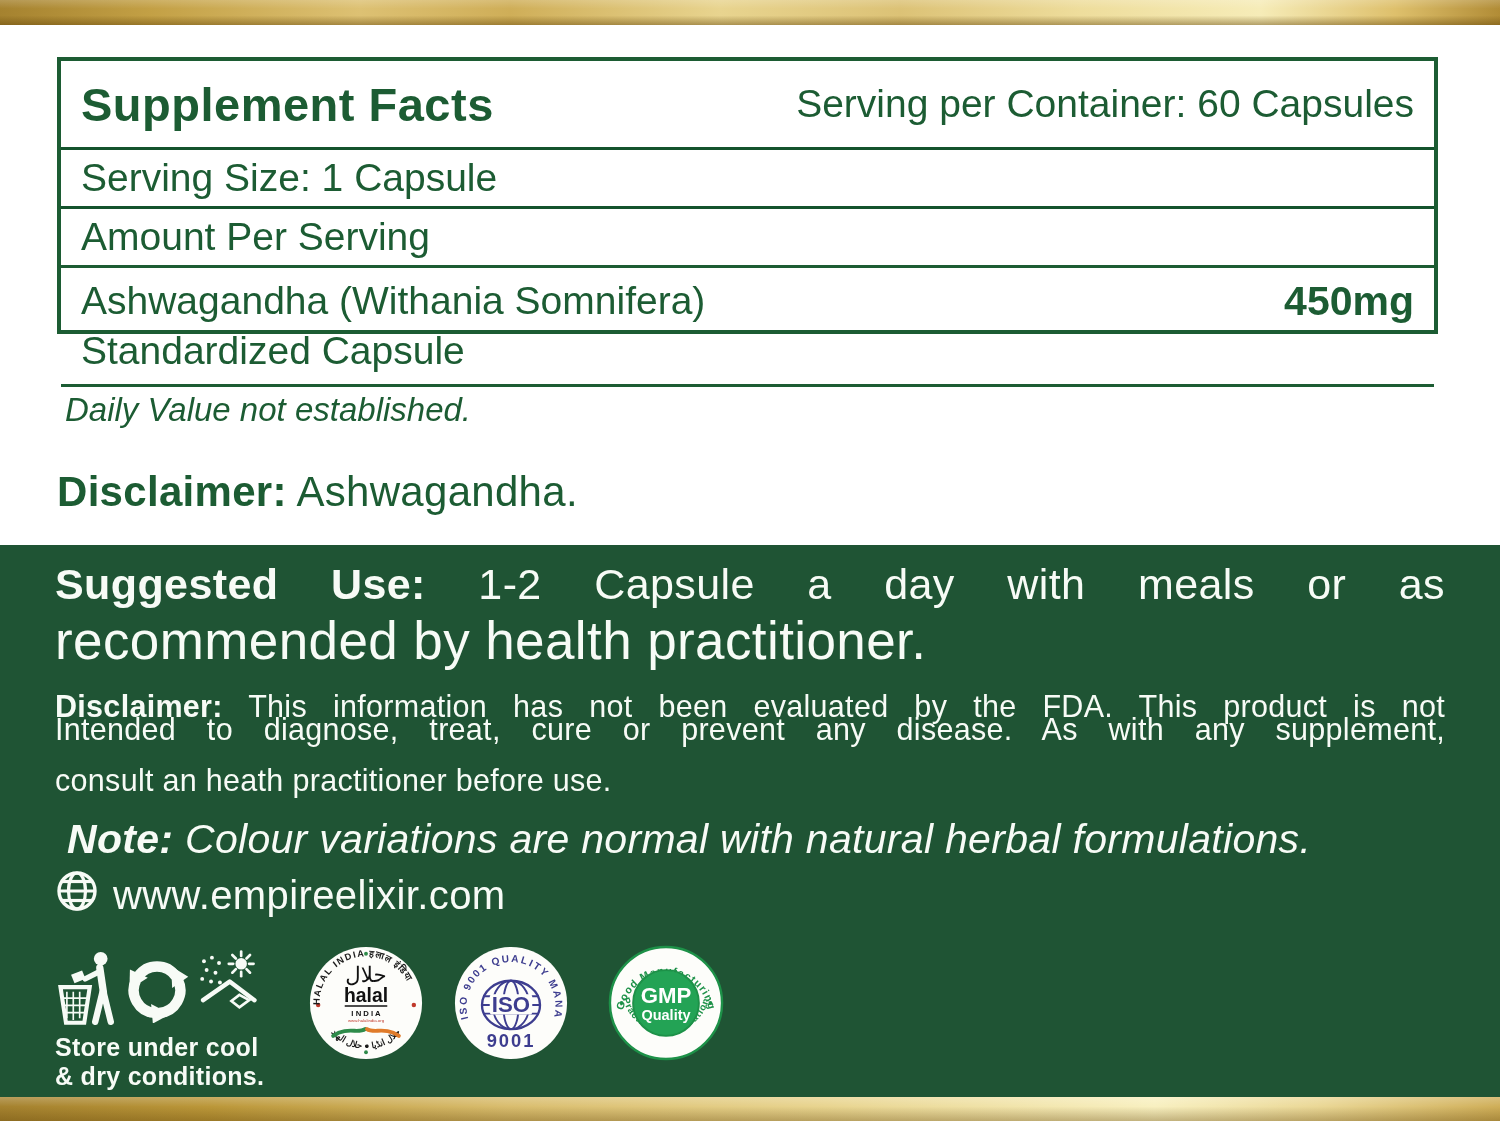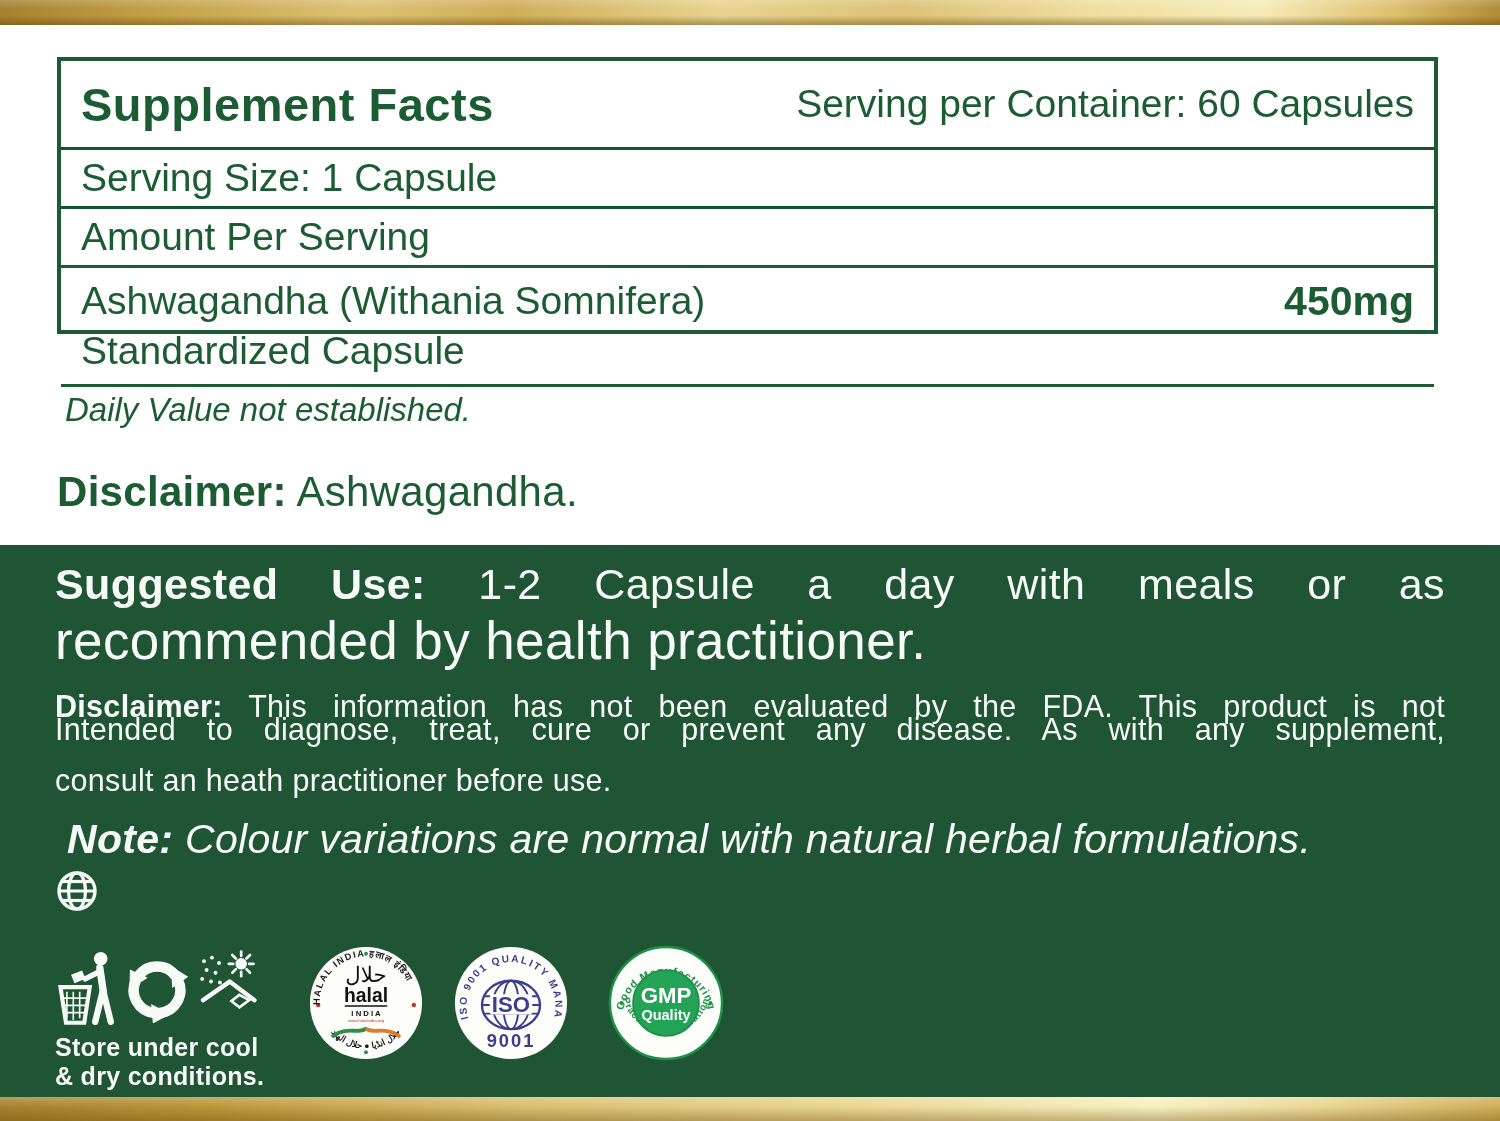--- a/index.html
+++ b/index.html
@@ -102,20 +102,21 @@
   <div class="web">
     <span>
       <svg width="44" height="44" viewBox="0 0 44 44">
         <circle cx="22" cy="22" r="18" fill="none" stroke="#f7fbf6" stroke-width="3.4"></circle>
         <ellipse cx="22" cy="22" rx="8.5" ry="18" fill="none" stroke="#f7fbf6" stroke-width="3.2"></ellipse>
         <line x1="4" y1="22" x2="40" y2="22" stroke="#f7fbf6" stroke-width="3.2"></line>
         <line x1="7" y1="12.5" x2="37" y2="12.5" stroke="#f7fbf6" stroke-width="3.2"></line>
         <line x1="7" y1="31.5" x2="37" y2="31.5" stroke="#f7fbf6" stroke-width="3.2"></line>
       </svg>
     </span>
+    <span>www.empireelixir.com</span>
   </div>
 
   <span class="icon-abs" style="left:55px;top:405px;">
     <svg width="64" height="76" viewBox="0 0 70 82">
       <circle cx="50" cy="9" r="7.5" fill="#f7fbf6"></circle>
       <path d="M49 19 L53 46" stroke="#f7fbf6" stroke-width="8" stroke-linecap="round"></path>
       <path d="M52 45 L44 78" stroke="#f7fbf6" stroke-width="7" stroke-linecap="round"></path>
       <path d="M53 45 L61 78" stroke="#f7fbf6" stroke-width="7" stroke-linecap="round"></path>
       <path d="M49 23 L33 31" stroke="#f7fbf6" stroke-width="6" stroke-linecap="round"></path>
       <rect x="19" y="24" width="13" height="10" transform="rotate(-22 25 29)" fill="#f7fbf6"></rect>

